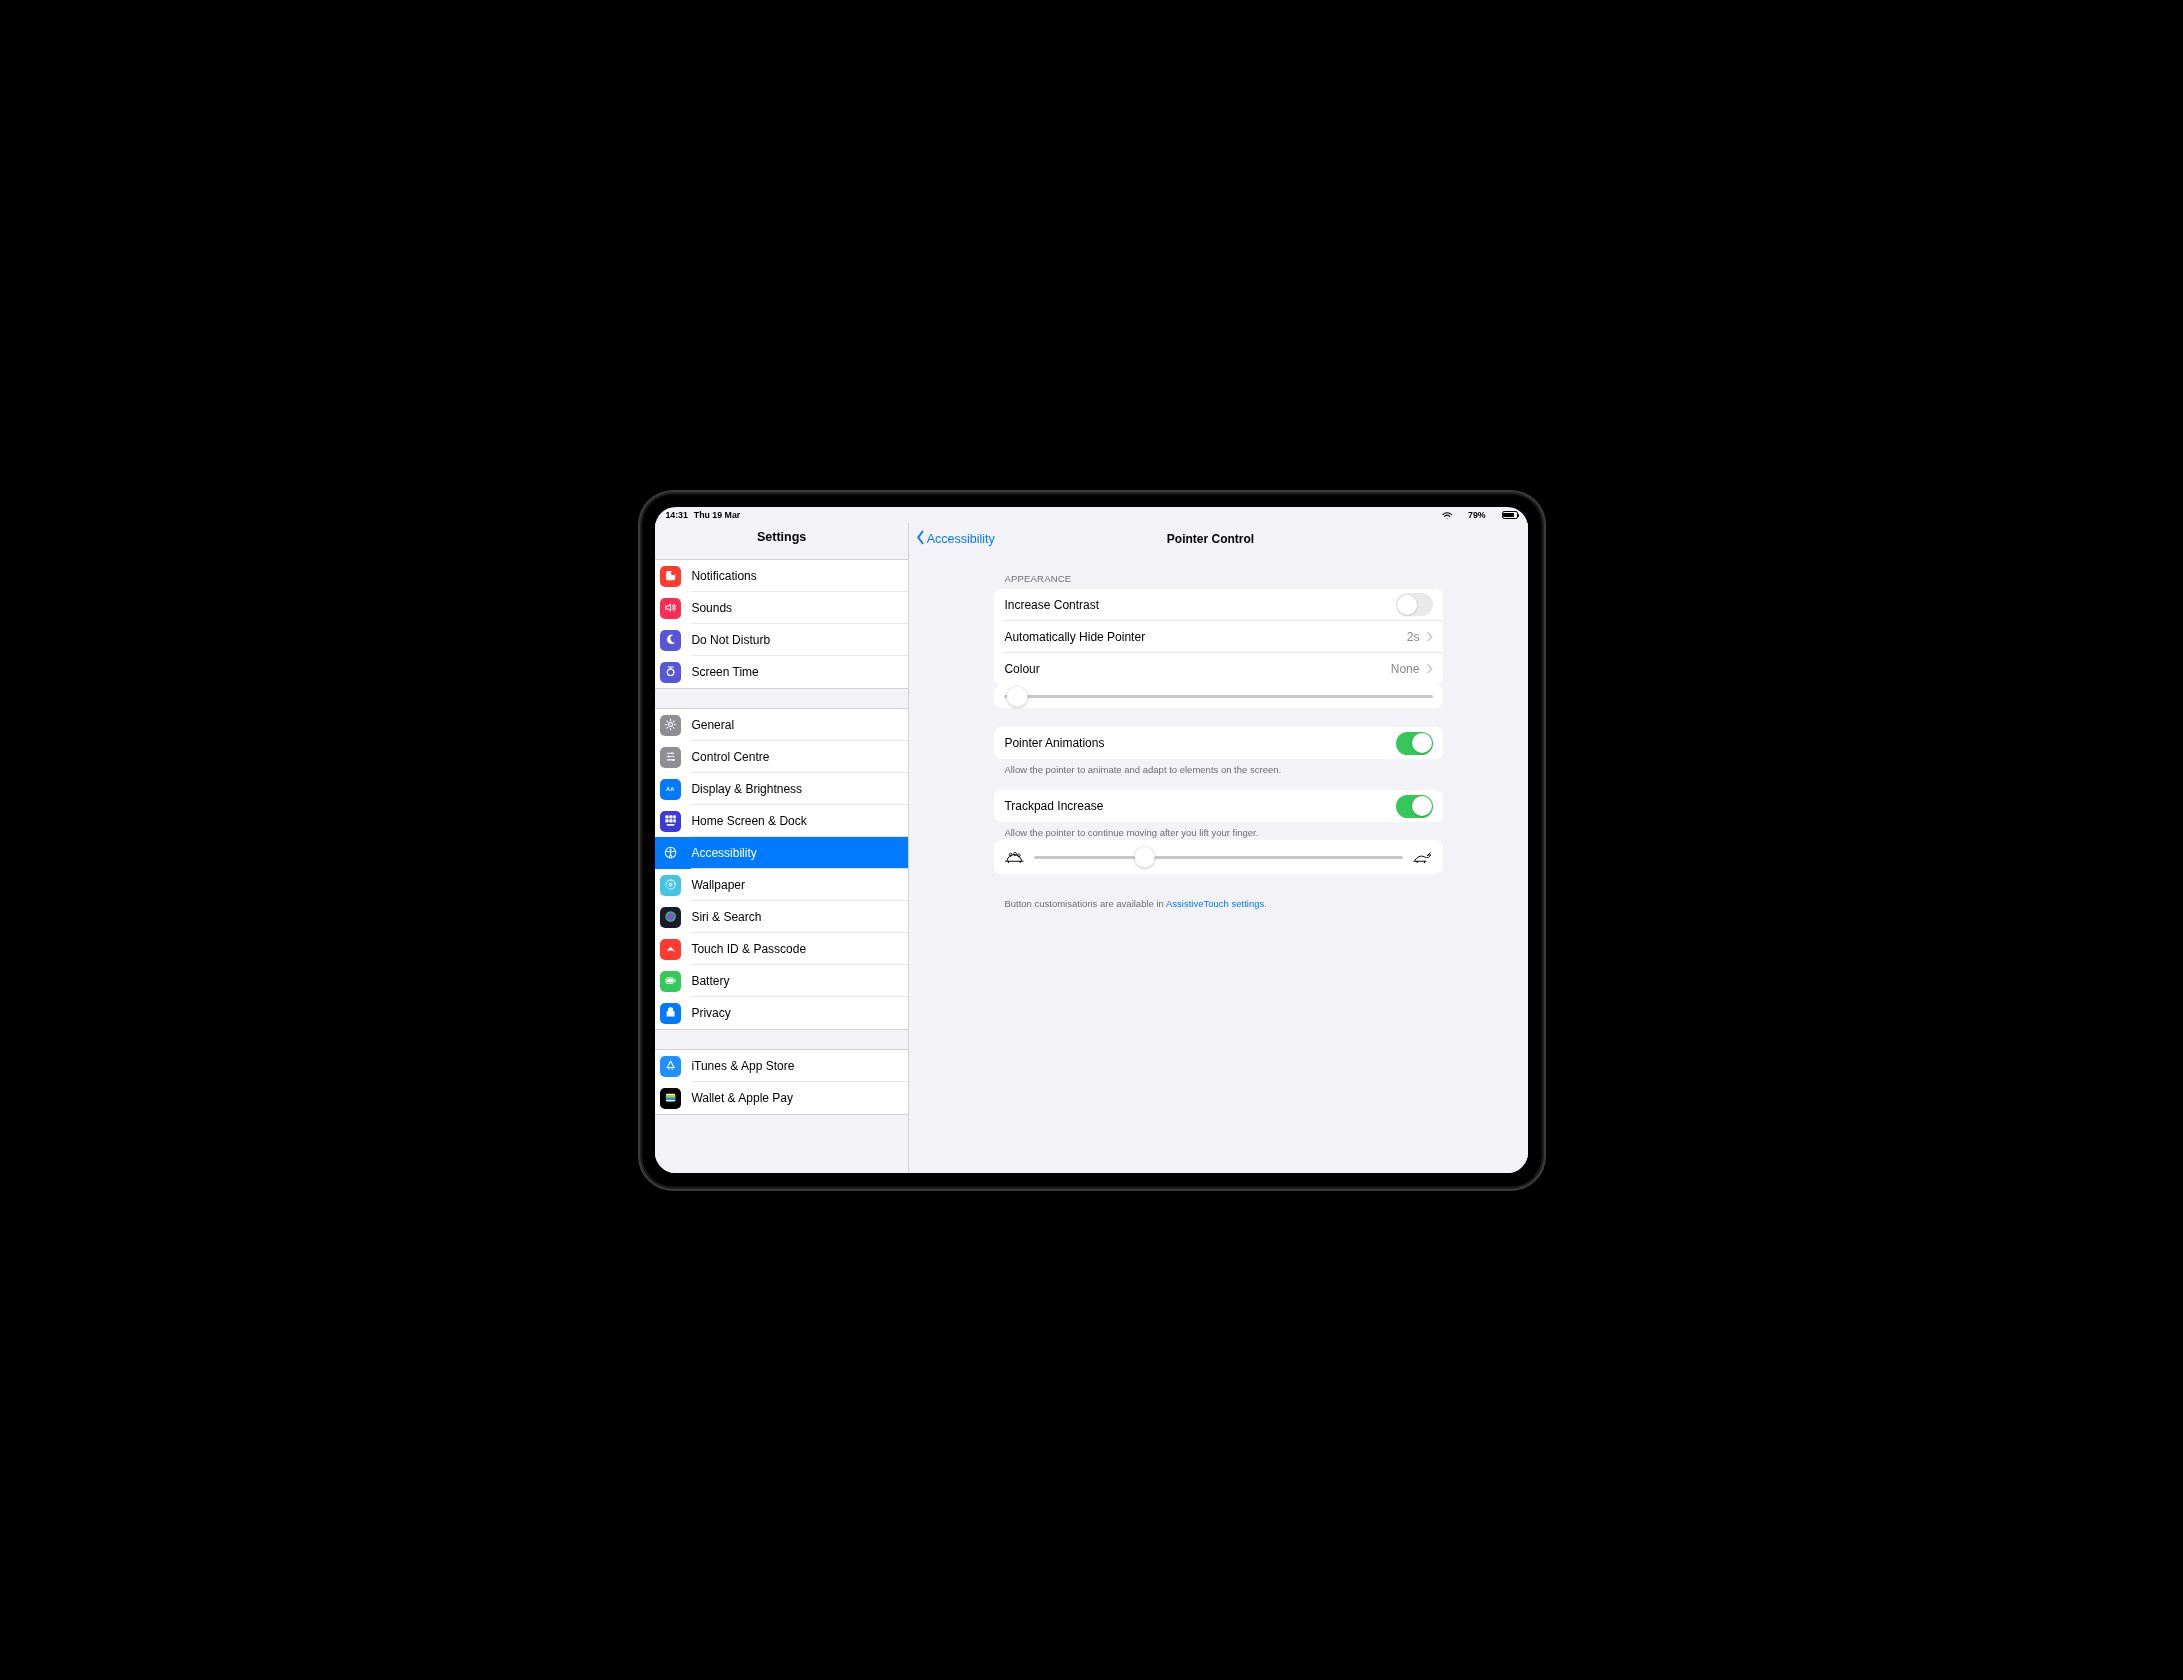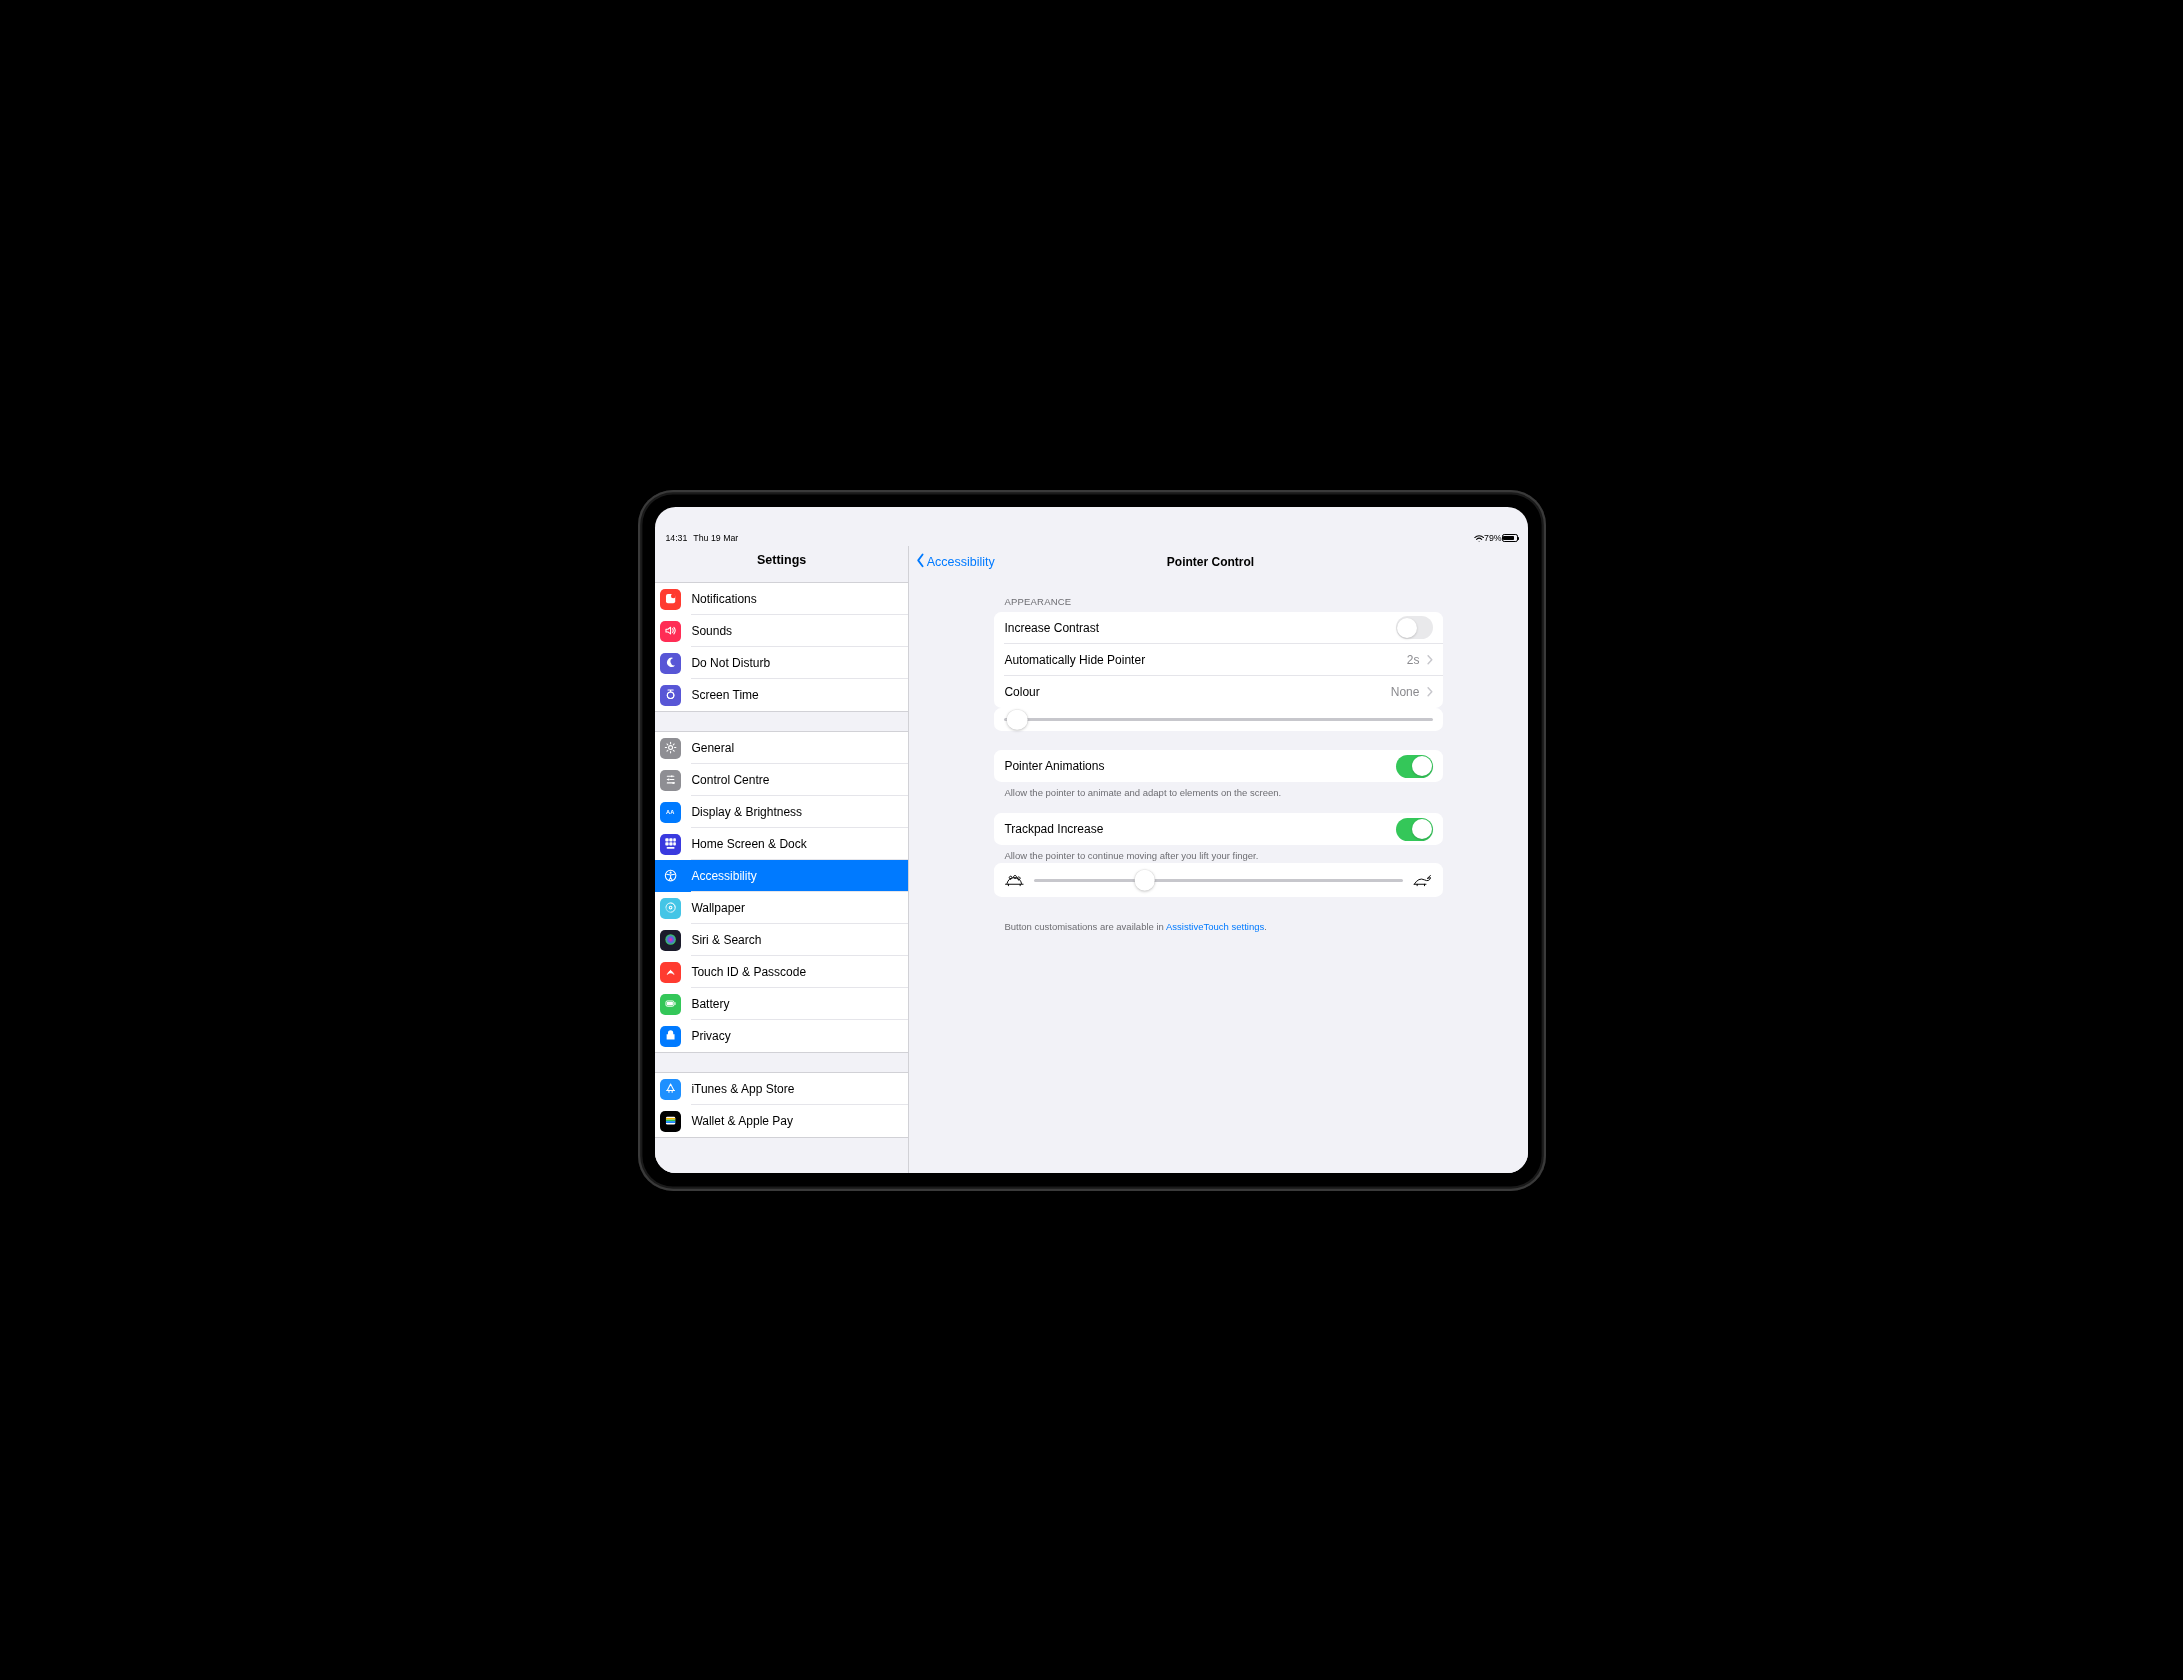--- a/index.html
+++ b/index.html
@@ -27,26 +27,25 @@
 }
 
 
 .status-bar {
   height: 16px;
   display: flex;
   justify-content: space-between;
   align-items: center;
   padding: 0 10.3px;
   font-size: 8.8px;
-  font-weight: 400;
+  font-weight: 700;
   color: #000;
-  margin-top: 23px;
 }
 .status-left { display: flex; gap: 5.9px; align-items: center; }
-.status-right { display: flex; gap: 0; align-items: center; }
+.status-right { display: flex; gap: 16px; align-items: center; }
 .battery-icon {
   width: 16px; height: 8px; border: 0.7px solid #000; border-radius: 2.2px; position: relative;
   display: inline-block;
 }
 .battery-icon::after { content: ""; position: absolute; right: -2.2px; top: 2.2px; width: 1.5px; height: 2.9px; background: #000; border-radius: 0 0.7px 0.7px 0; }
 .battery-fill { position: absolute; left: 0.7px; top: 0.7px; bottom: 0.7px; width: 78%; background: #000; border-radius: 0.7px; }
 
 .wifi-icon { width: 10.3px; height: 7.3px; position: relative; }
 .wifi-icon svg { width: 10.3px; height: 7.3px; }
 

